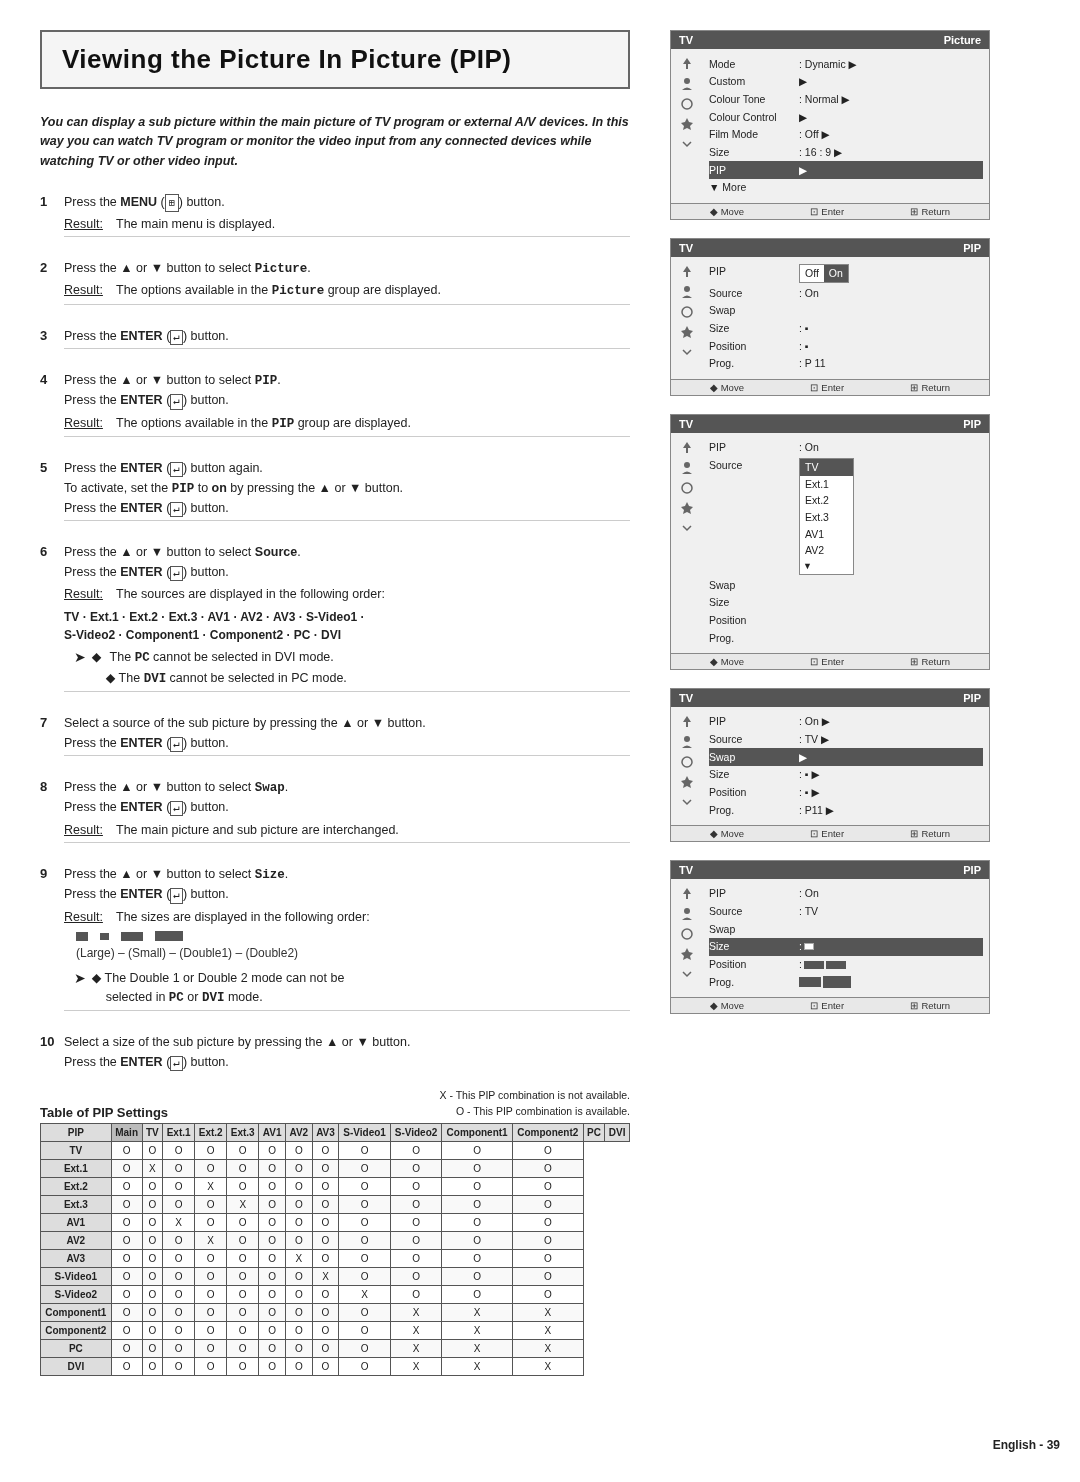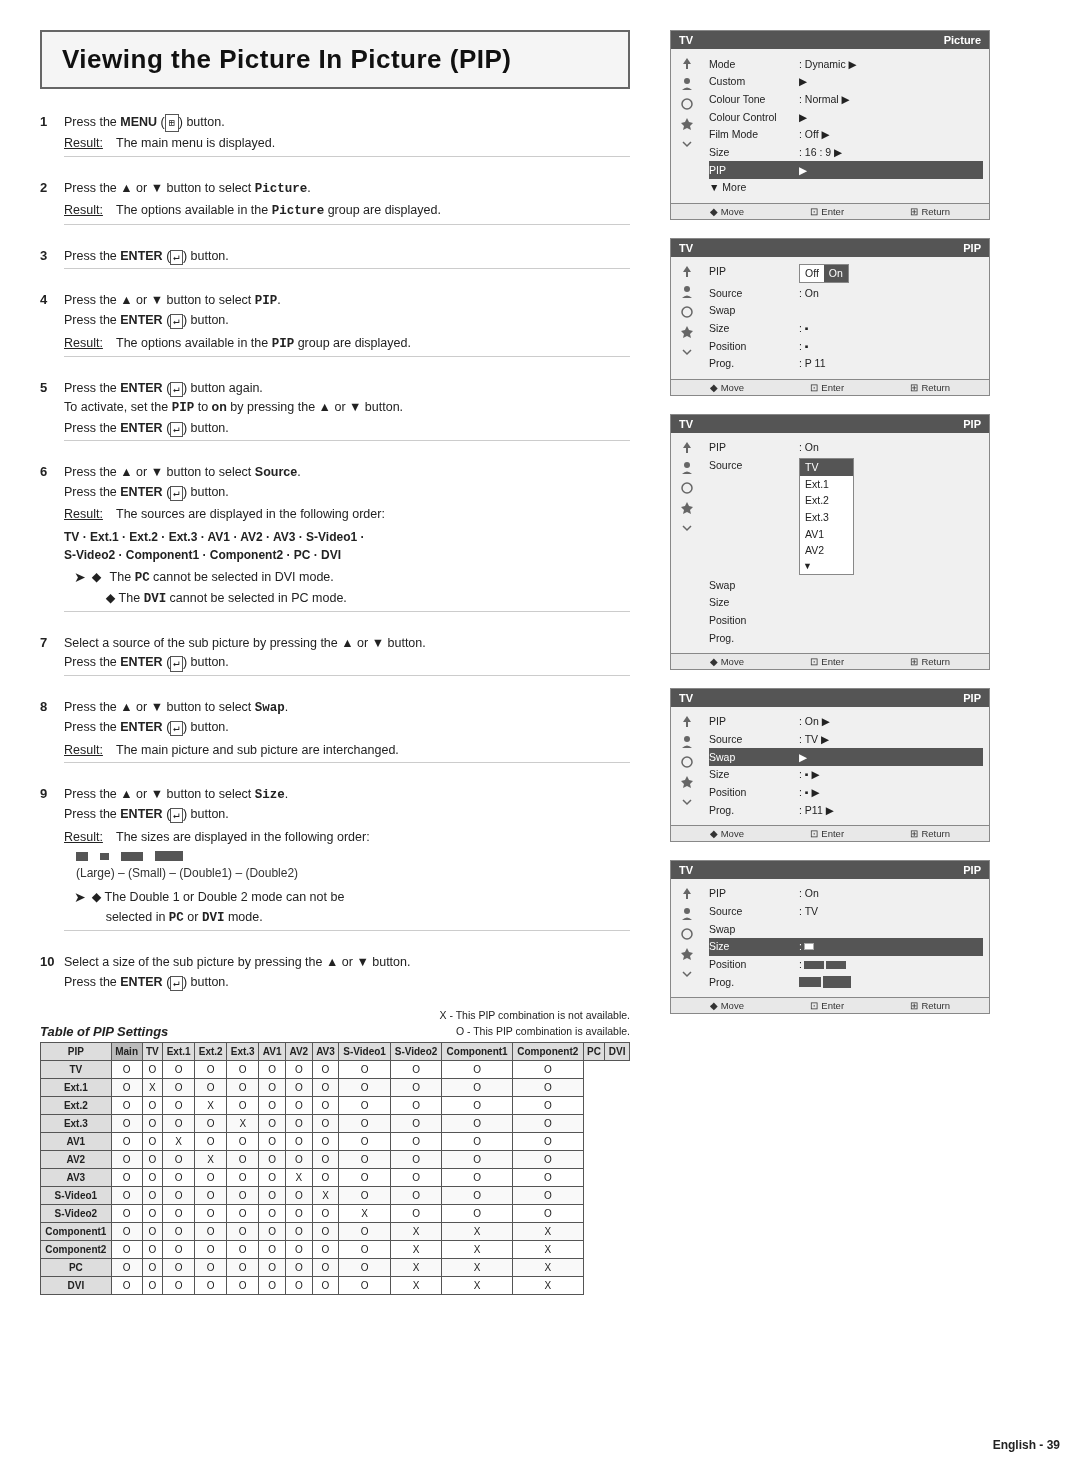--- a/index.html
+++ b/index.html
@@ -123,21 +123,20 @@
     .table-section {
       margin-top: 16px;
     }
     .table-header-row {
       display: flex;
       justify-content: space-between;
       align-items: flex-end;
       margin-bottom: 3px;
     }
     .table-title {
-      font-style: italic;
       font-weight: bold;
       font-size: 13px;
     }
     .table-legend {
       font-size: 10.5px;
       text-align: right;
       line-height: 1.5;
     }
 
     table.pip-table {
@@ -281,20 +280,21 @@
   </style>
 </head>
 <body>
 
 <div class="left-col">
 
   <div class="page-title-box">
     <h1>Viewing the Picture In Picture (PIP)</h1>
   </div>
 
+  <p class="intro-text">You can display a sub picture within the main picture of TV program or external A/V devices. In this way you can watch TV program or monitor the video input from any connected devices while watching TV or other video input.</p>
 
   <ol class="steps">
 
     <li class="step">
       <span class="step-num">1</span>
       <div class="step-content">
         Press the <span class="bold">MENU</span> (<span class="menu-icon-box">⊞</span>) button.
         <div class="result-line">
           <span class="result-label">Result:</span>
           <span class="result-text">The main menu is displayed.</span>

